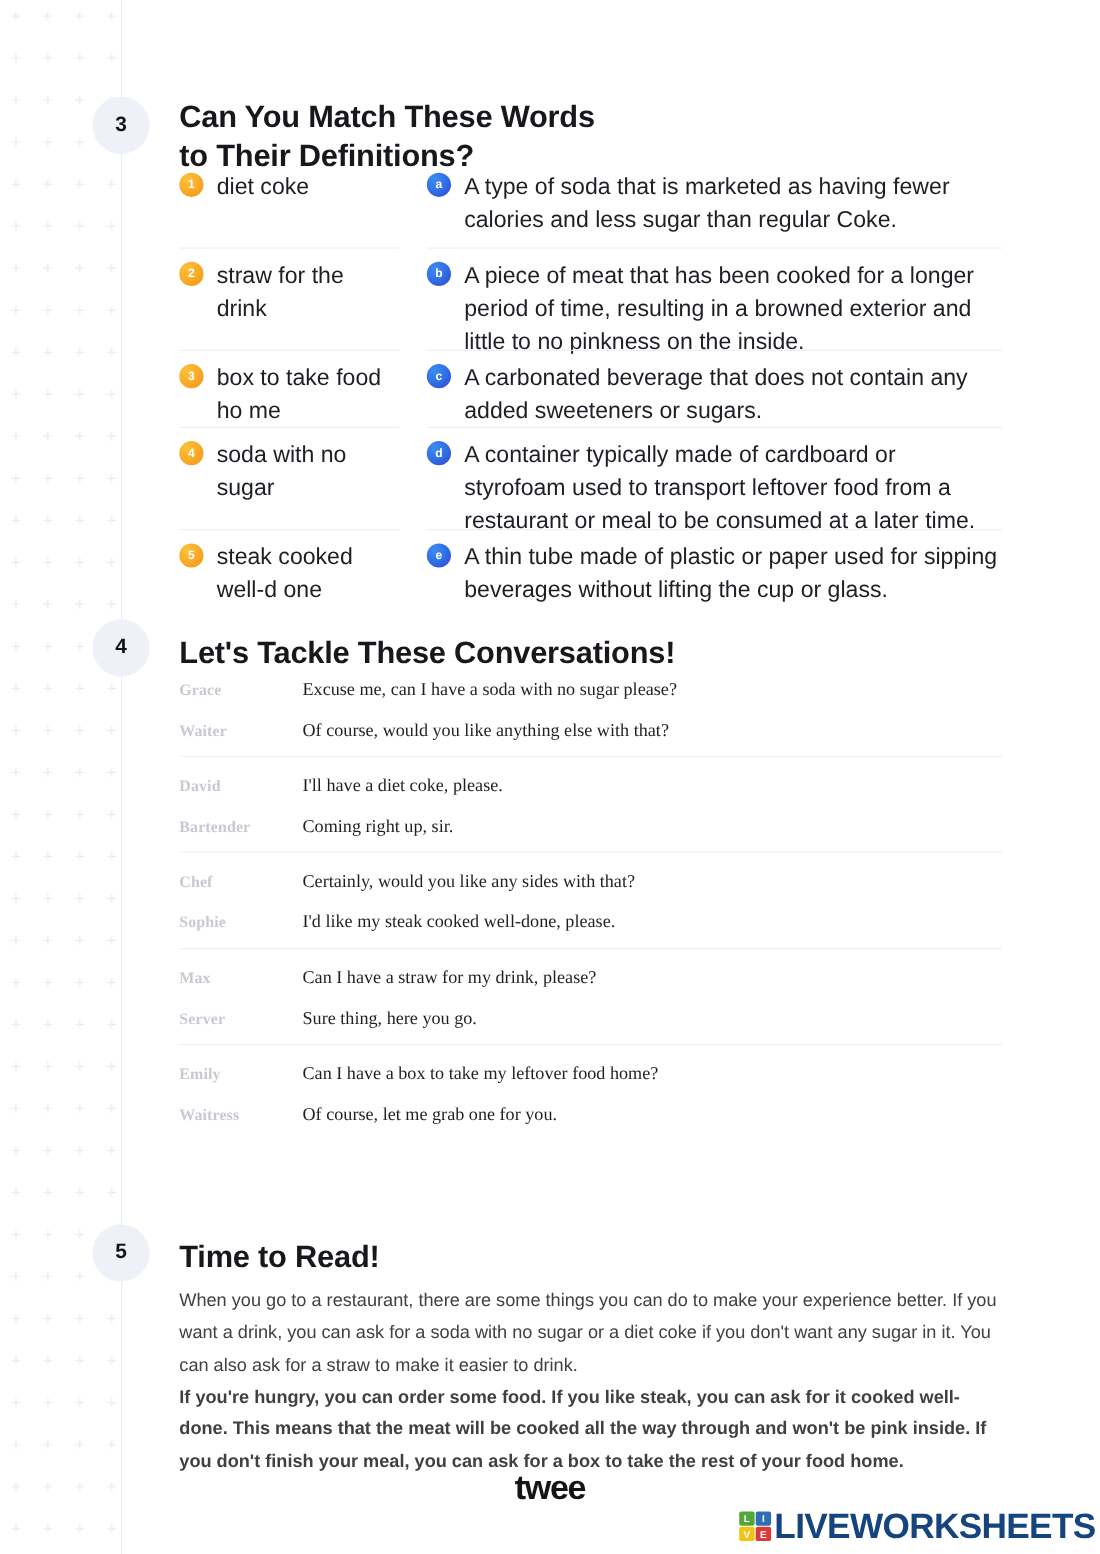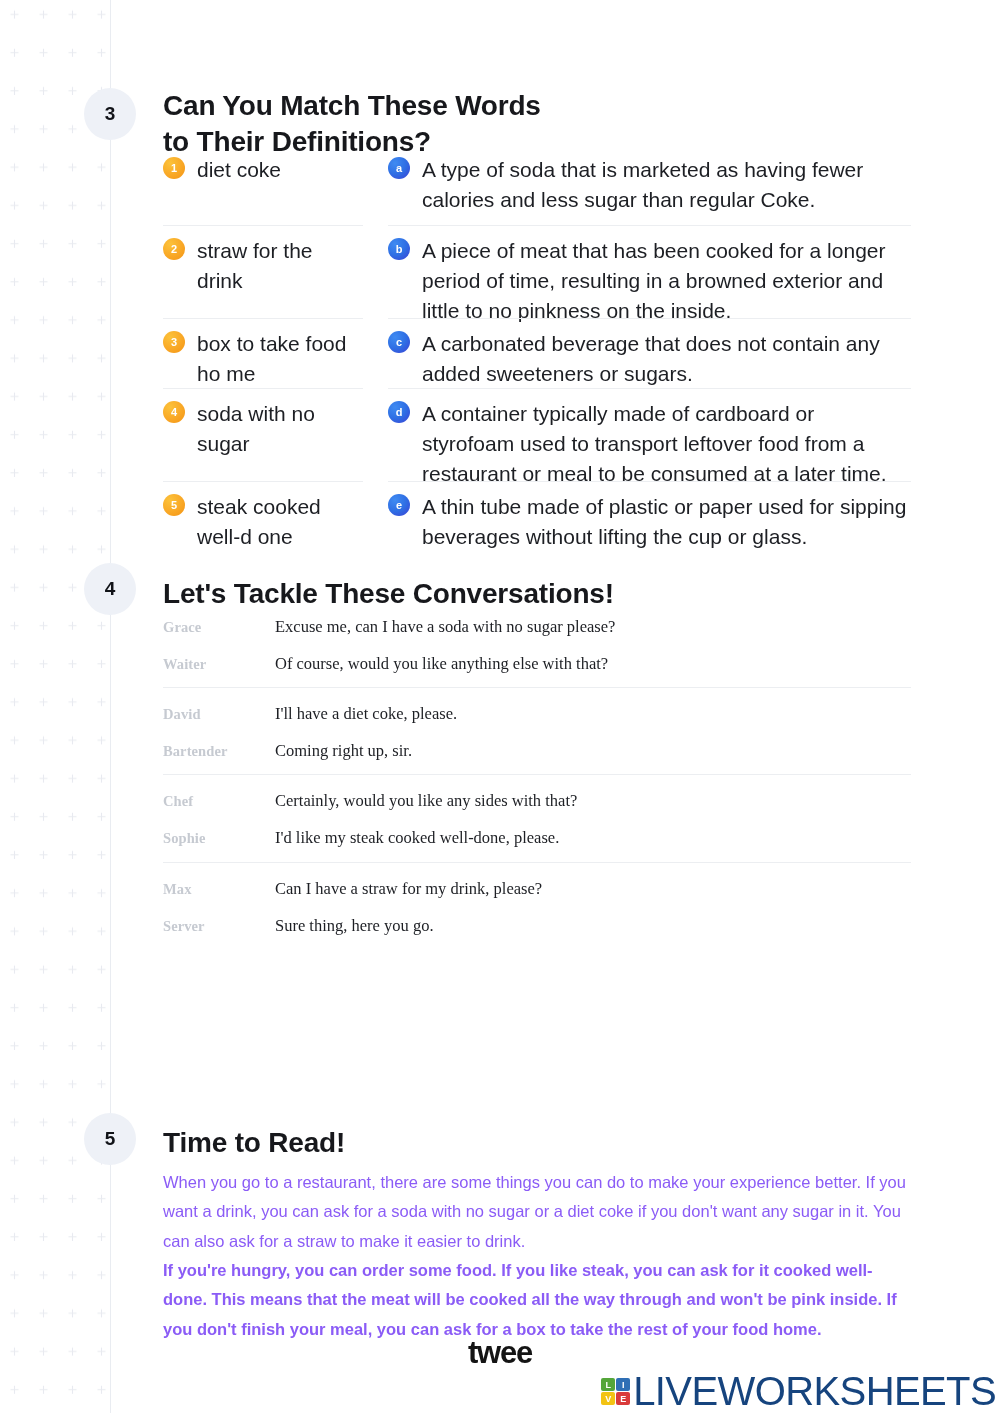--- a/index.html
+++ b/index.html
@@ -152,21 +152,21 @@
   
   .read-wrap {
     position: absolute;
     left: 163px;
     top: 1168px;
     width: 750px;
   }
   .read-para {
     font-size: 16.5px;
     line-height: 1.78;
-    color: #8b5cf6;
+    color: #404040;
     margin: 0;
   }
   .read-para + .read-para { margin-top: 0; font-weight: bold; }
 
   
   .twee-logo {
     position: absolute;
     left: 0; right: 0;
     top: 1335px;
     text-align: center;
@@ -197,22 +197,22 @@
     font-size: 9px;
     font-weight: 700;
     color: #ffffff;
     border-radius: 2px;
   }
   .lws-l { background: #55a63a; }
   .lws-i { background: #2f6fb5; }
   .lws-v { background: #f3c313; }
   .lws-e { background: #d93b3b; }
   .lws-word {
-    font-size: 40px;
-    font-weight: 400;
+    font-size: 32px;
+    font-weight: 700;
     letter-spacing: -0.6px;
     color: #16447e;
   }
 </style>
 </head>
 <body>
 
 <svg class="margin-pattern" viewBox="0 0 110 1413" xmlns="http://www.w3.org/2000/svg" aria-hidden="true">
   <defs>
     <pattern id="crosses" x="0" y="0" width="29" height="38.2" patternUnits="userSpaceOnUse">
@@ -323,20 +323,30 @@
         <div class="conv-line">
           <span class="speaker">Max</span>
           <span class="utterance">Can I have a straw for my drink, please?</span>
         </div>
         <div class="conv-line">
           <span class="speaker">Server</span>
           <span class="utterance">Sure thing, here you go.</span>
         </div>
       </div>
 
+      <div class="conv-group">
+        <div class="conv-line">
+          <span class="speaker">Emily</span>
+          <span class="utterance">Can I have a box to take my leftover food home?</span>
+        </div>
+        <div class="conv-line">
+          <span class="speaker">Waitress</span>
+          <span class="utterance">Of course, let me grab one for you.</span>
+        </div>
+      </div>
 
     </div>
   </div>
 
   <div class="section">
     <div class="sec-badge" style="top:1113px">5</div>
     <h2 class="sec-title" style="top:1125px">Time to Read!</h2>
 
     <div class="read-wrap">
       <p class="read-para">When you go to a restaurant, there are some things you can do to make your experience better. If you want a drink, you can ask for a soda with no sugar or a diet coke if you don't want any sugar in it. You can also ask for a straw to make it easier to drink.</p>

